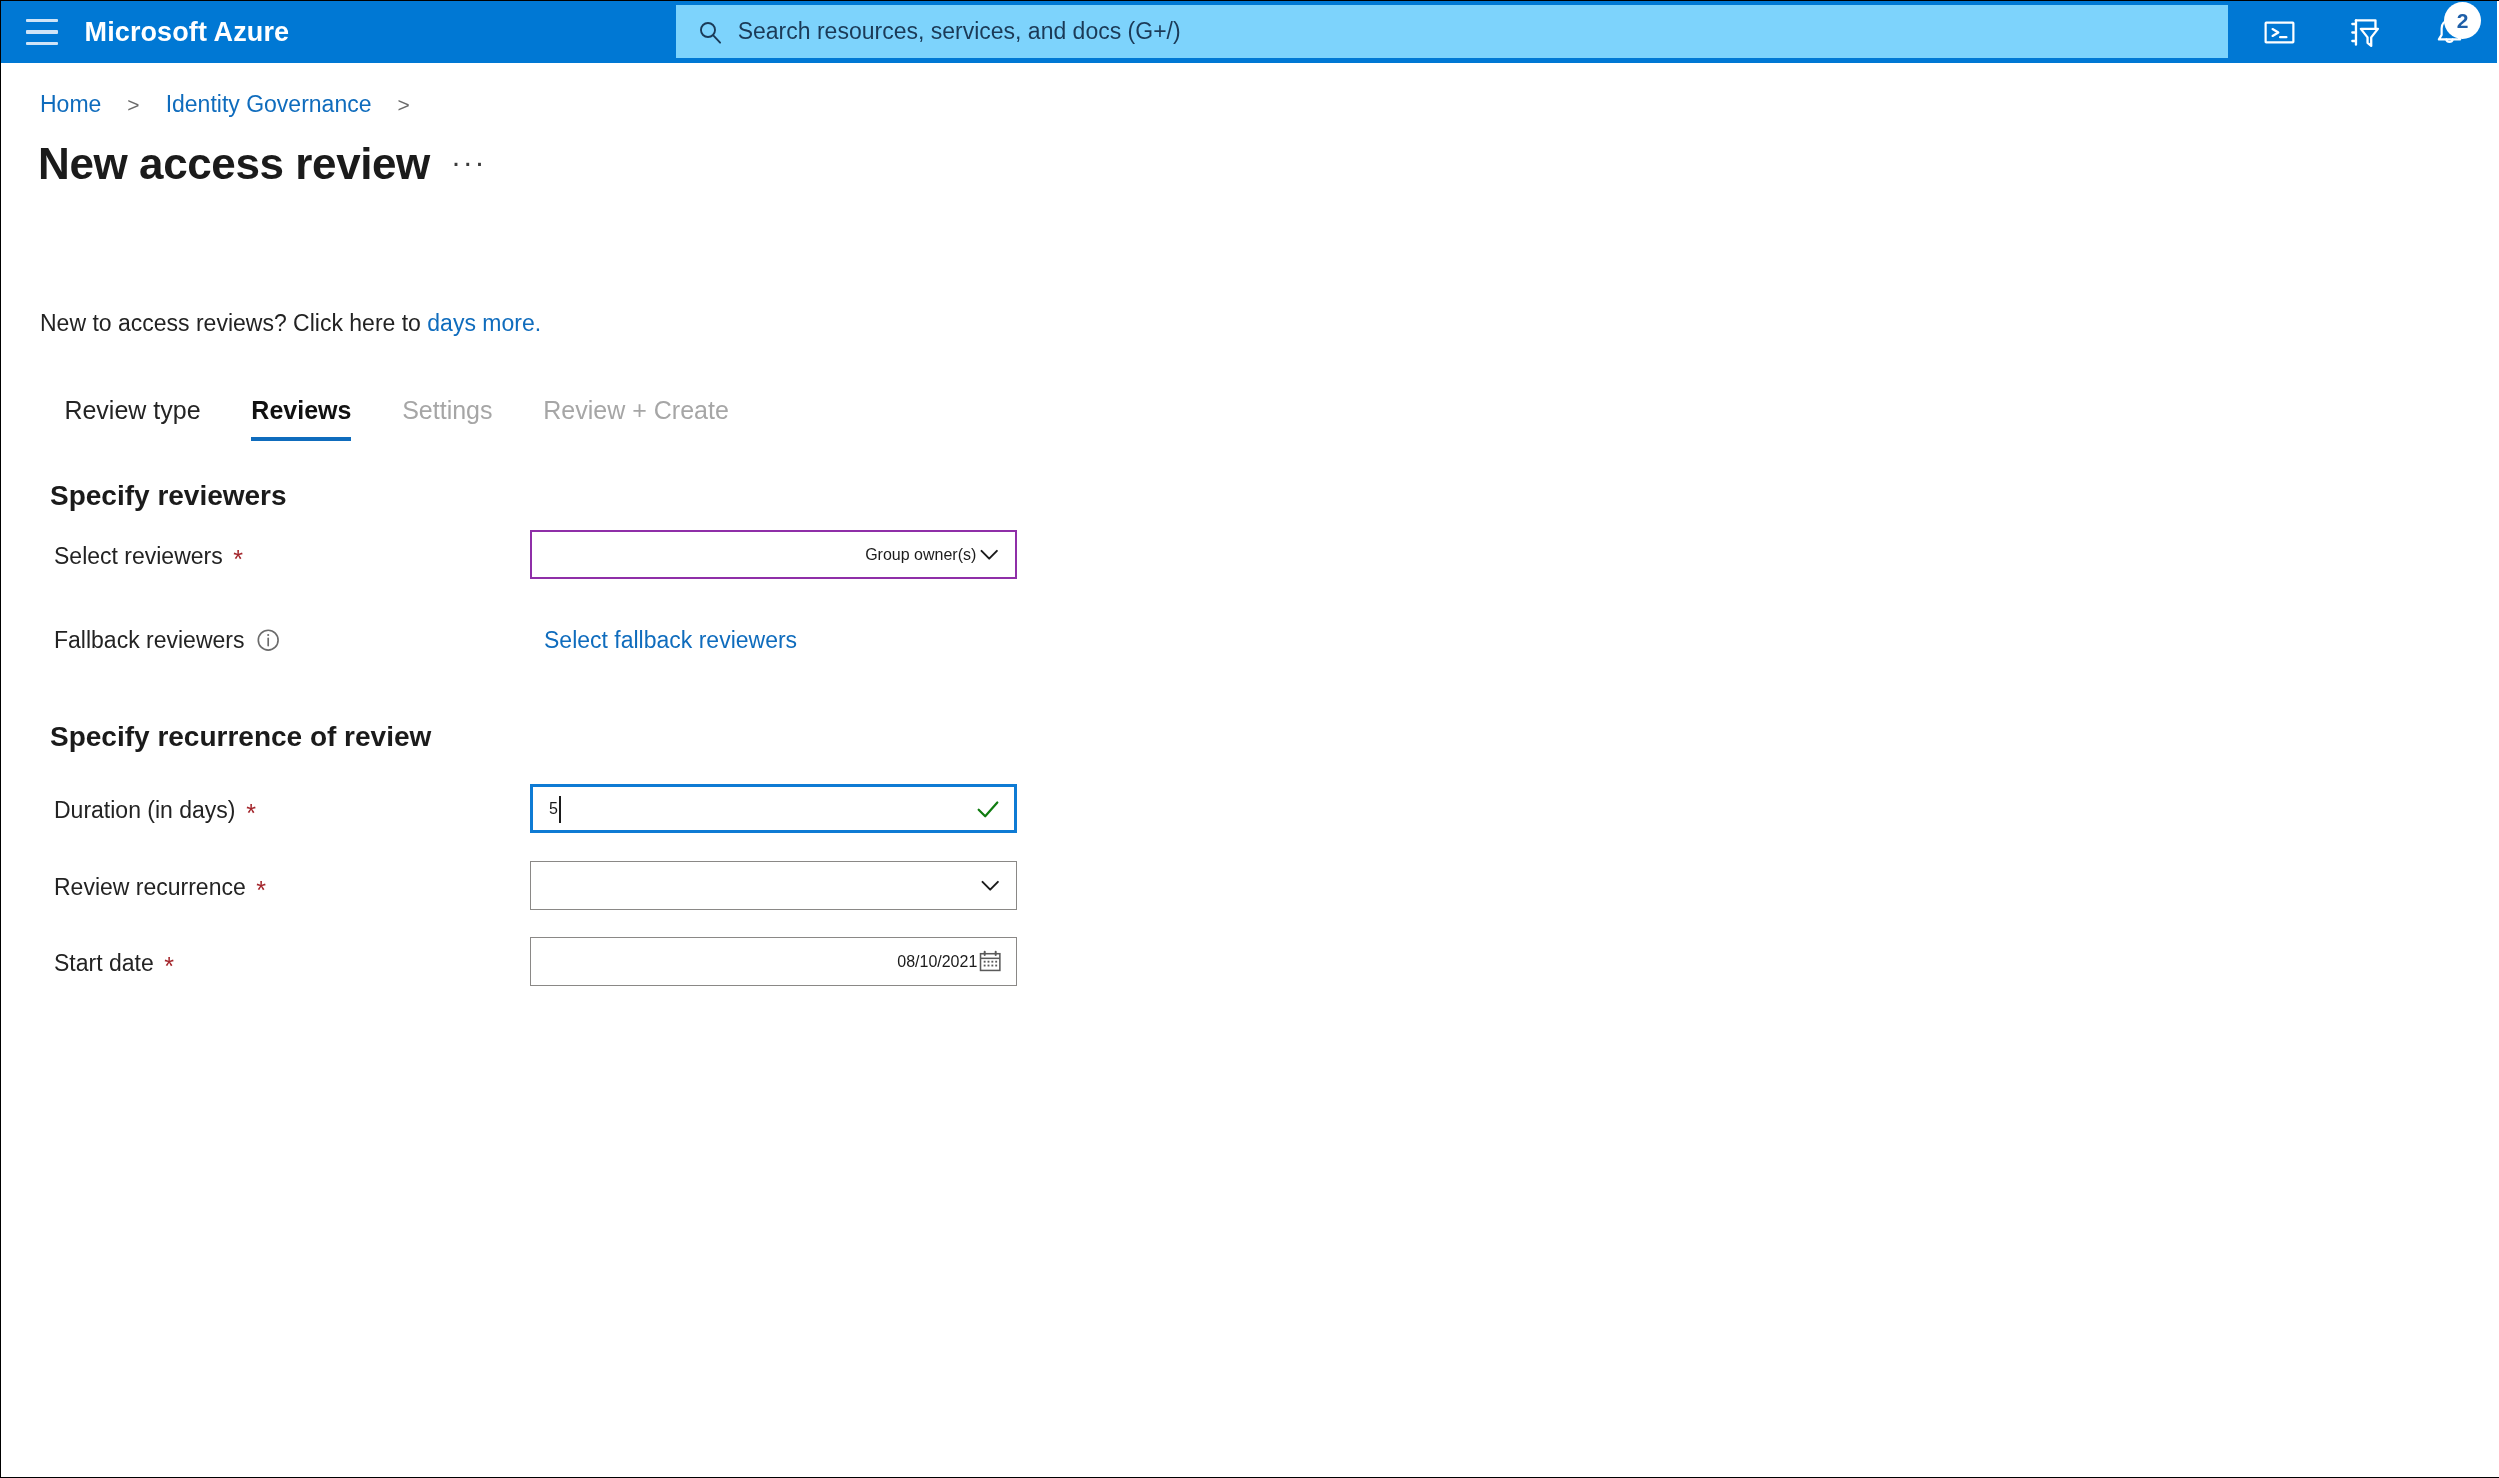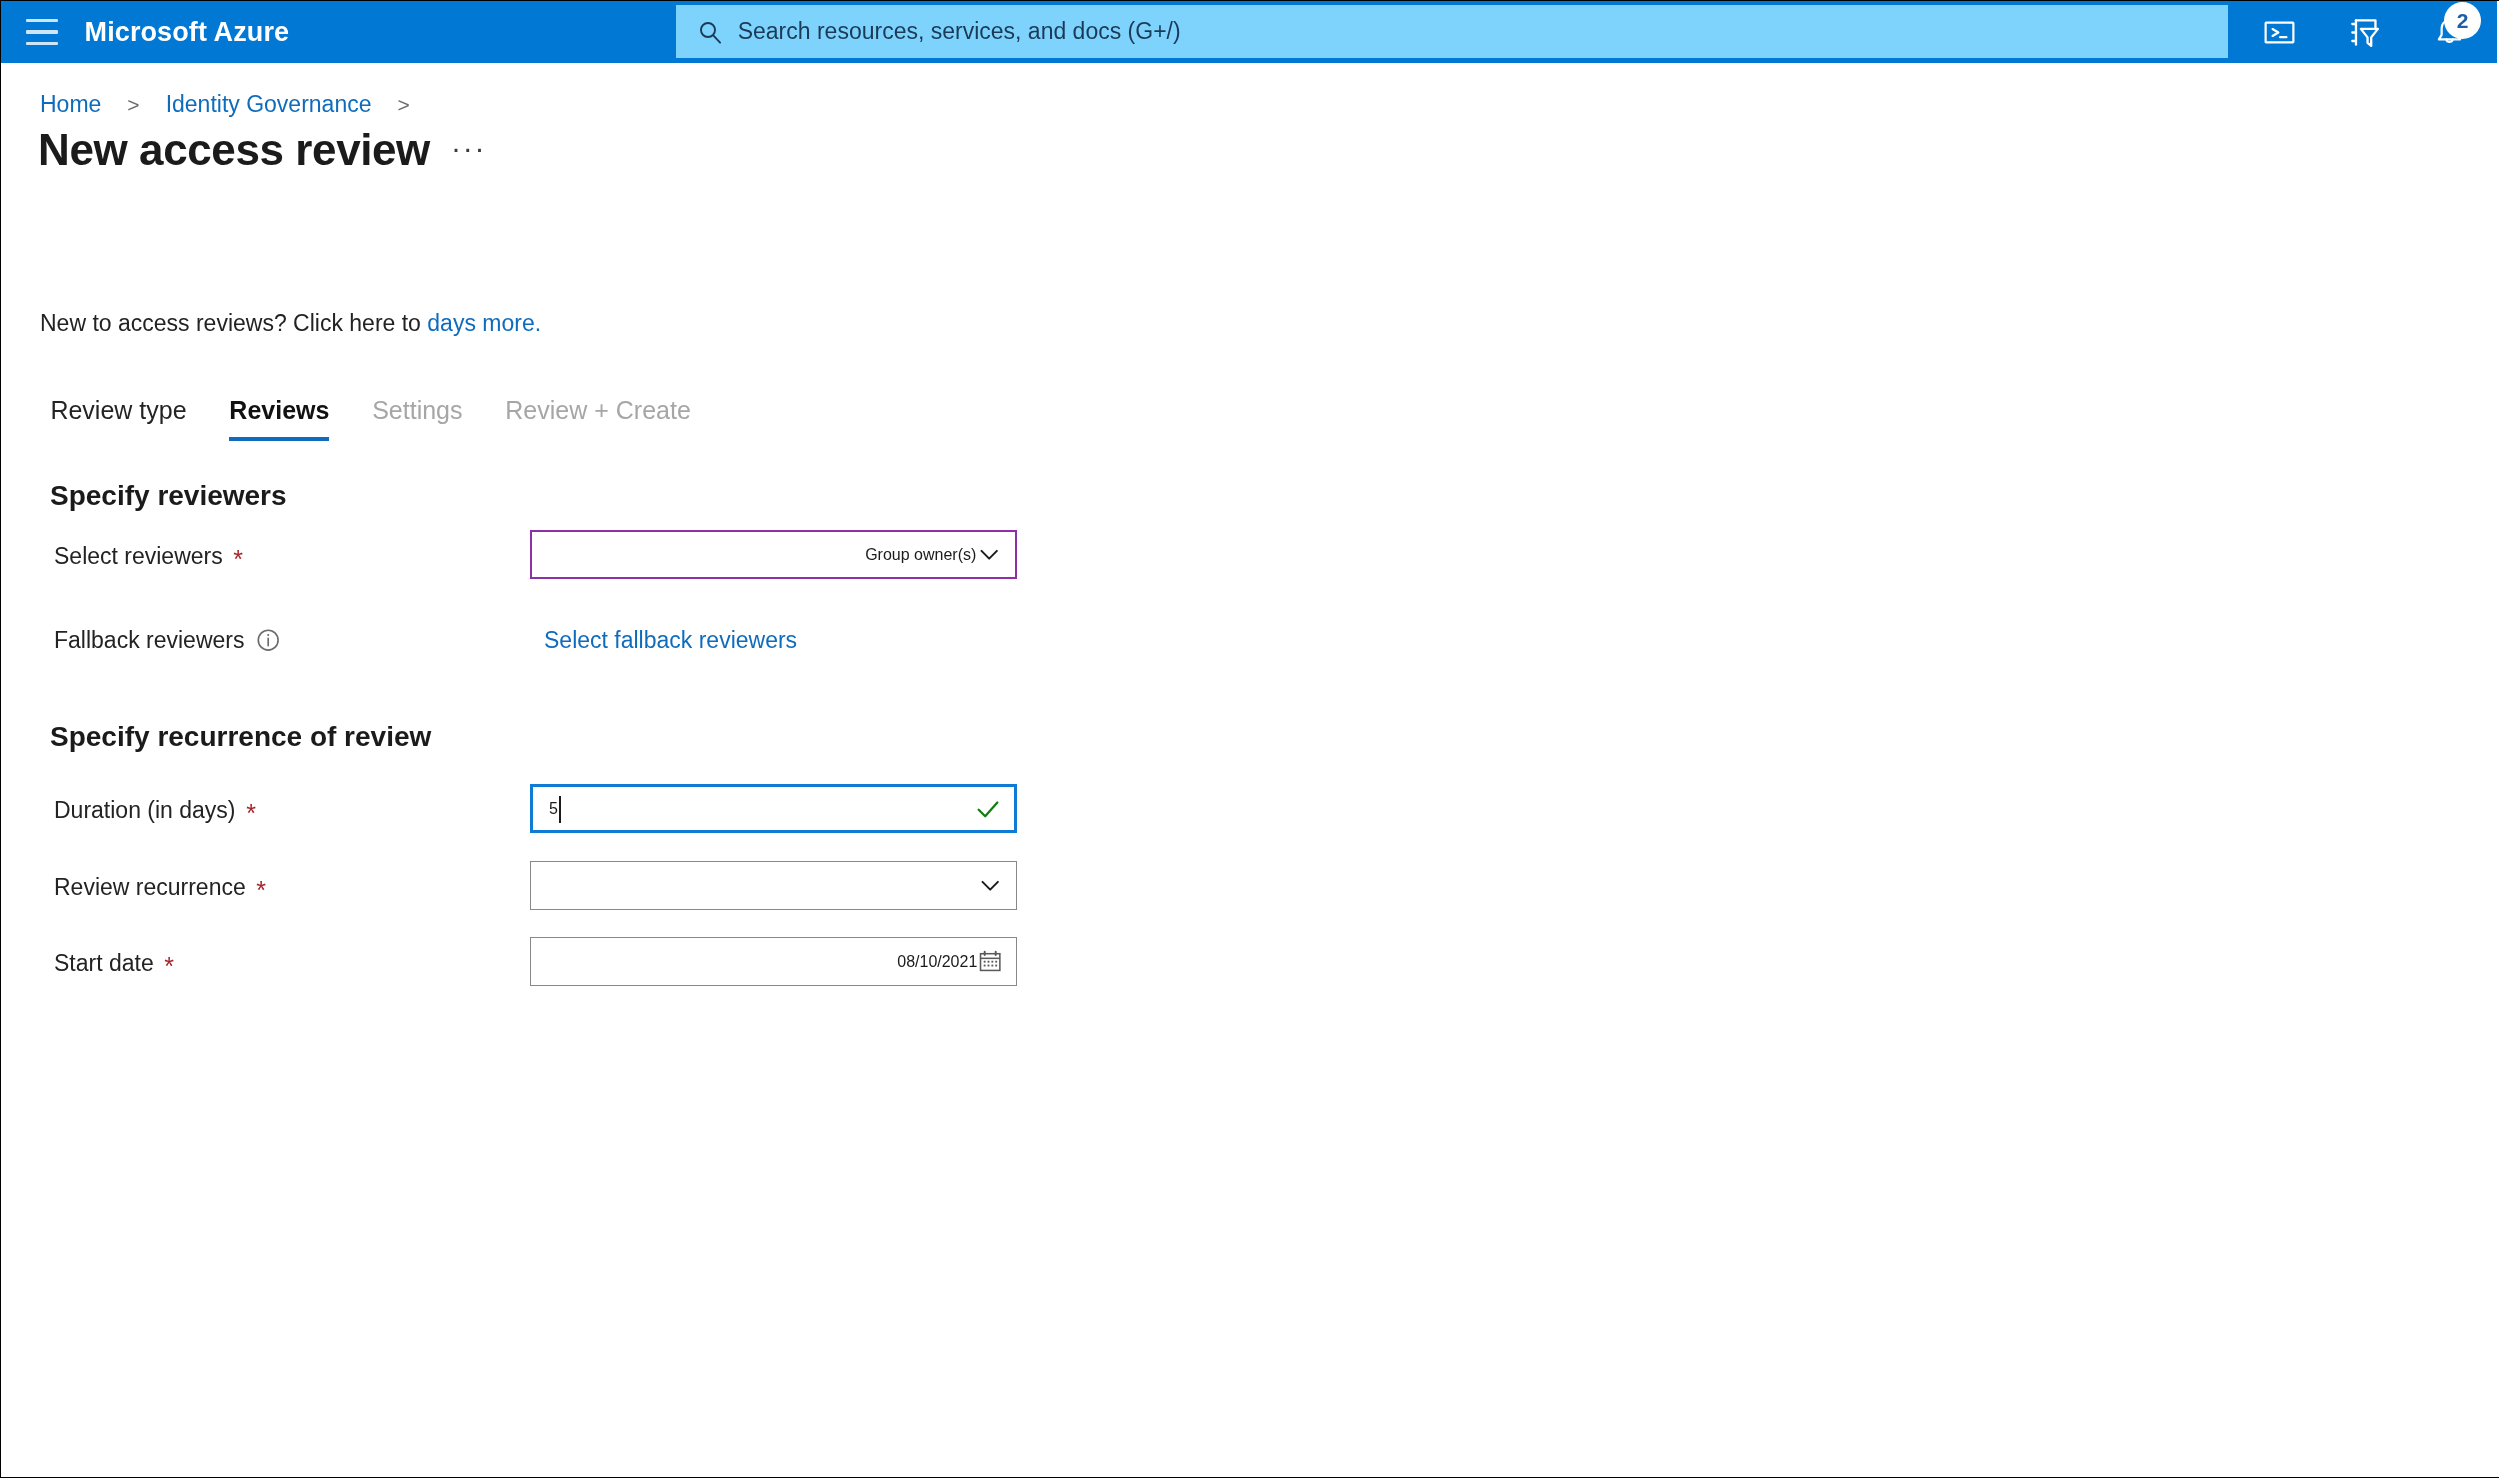--- a/index.html
+++ b/index.html
@@ -138,21 +138,21 @@
     cursor: pointer;
     white-space: nowrap;
   }
   .bc-sep {
     color: #6b6b6b;
     font-size: 21px;
   }
   .page-title-row {
     position: absolute;
     left: 37px;
-    top: 62px;
+    top: 76px;
     display: flex;
     align-items: flex-end;
     gap: 21px;
   }
   .page-title {
     font-size: 44px;
     font-weight: 600;
     color: #1b1b1b;
     letter-spacing: -0.4px;
     white-space: nowrap;
@@ -174,24 +174,24 @@
     white-space: nowrap;
   }
   .learn-line .link {
     color: #0f6cbd;
     cursor: pointer;
   }
 
   
   .tabs {
     position: absolute;
-    left: 30px;
+    left: 44px;
     top: 333px;
     display: flex;
-    gap: 4px;
+    gap: 12px;
   }
   .tab {
     font-size: 25px;
     color: #242424;
     padding: 0 19.4px 16px 19.4px;
     position: relative;
     white-space: nowrap;
     cursor: pointer;
   }
   .tab.active {

